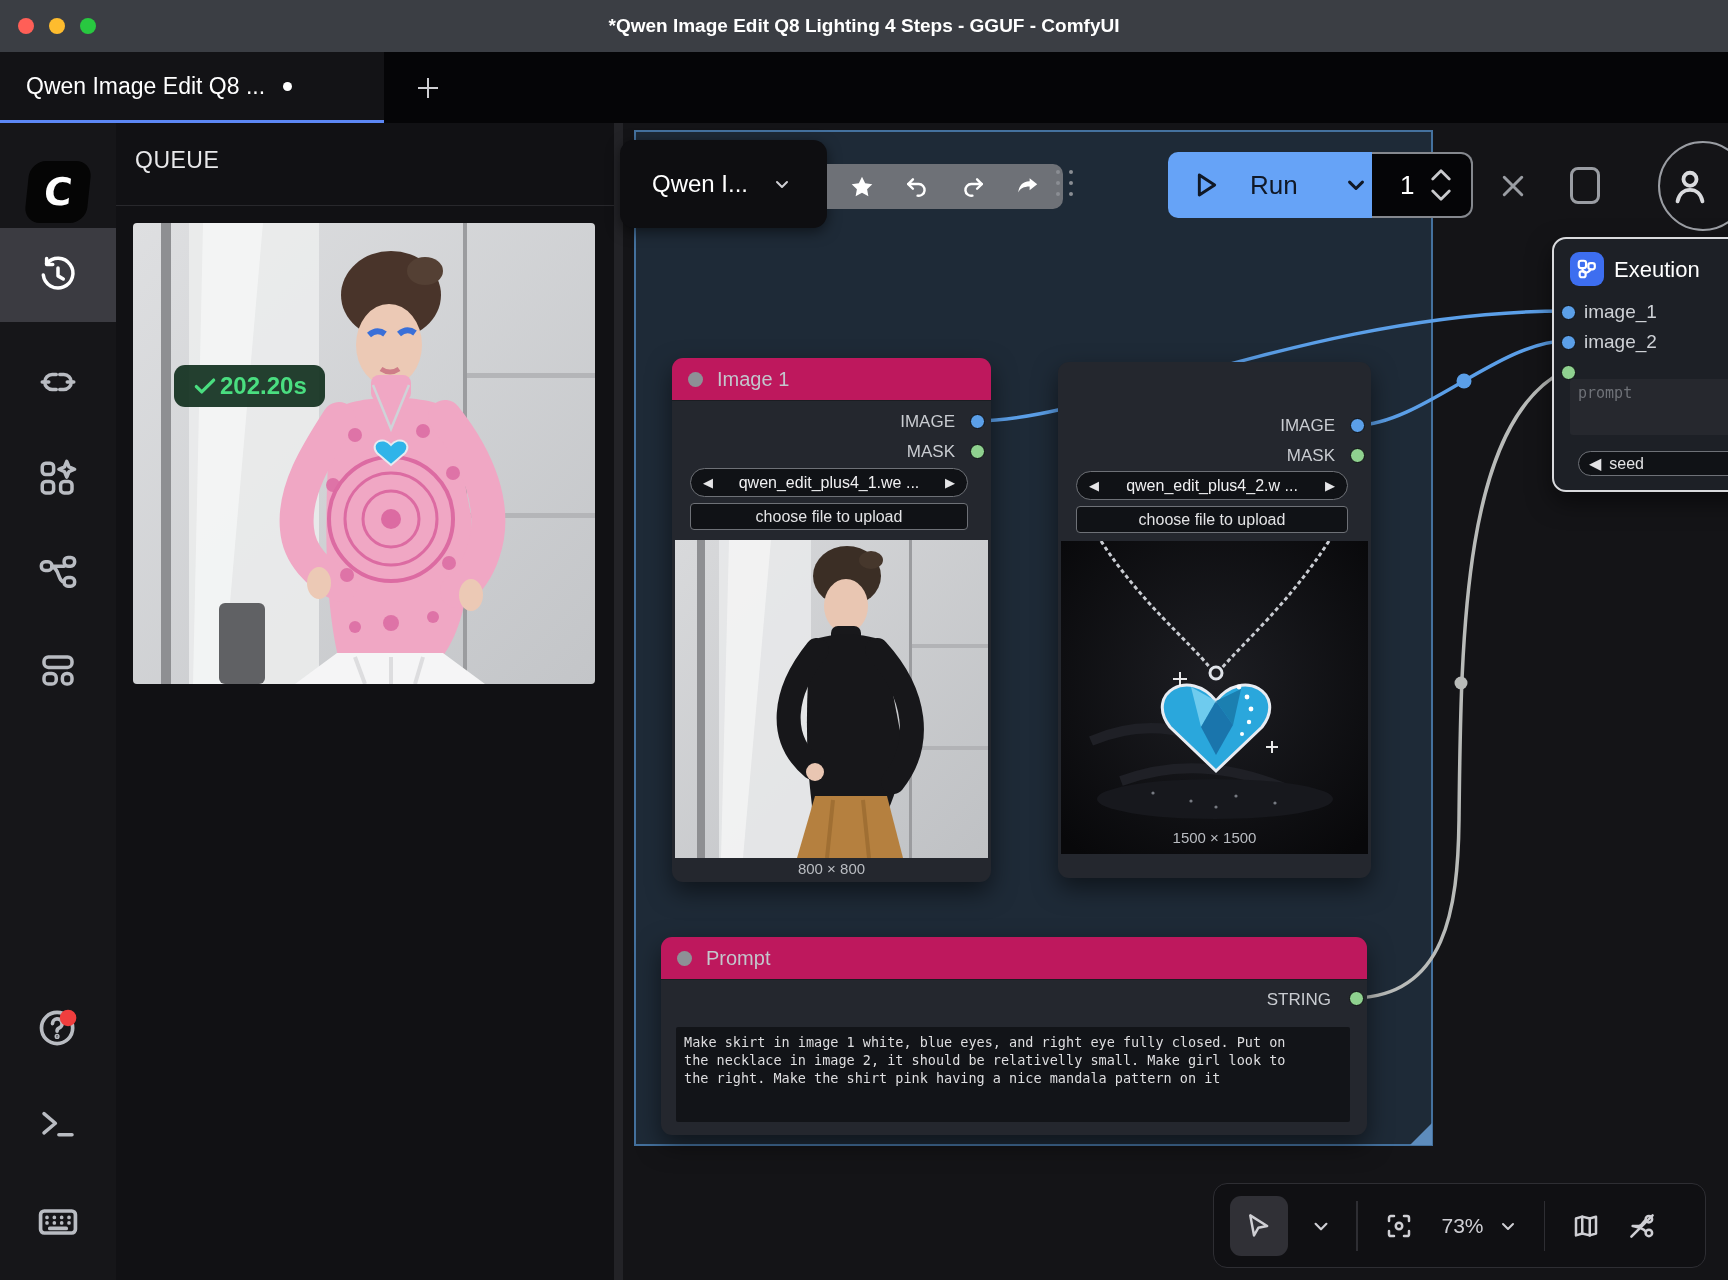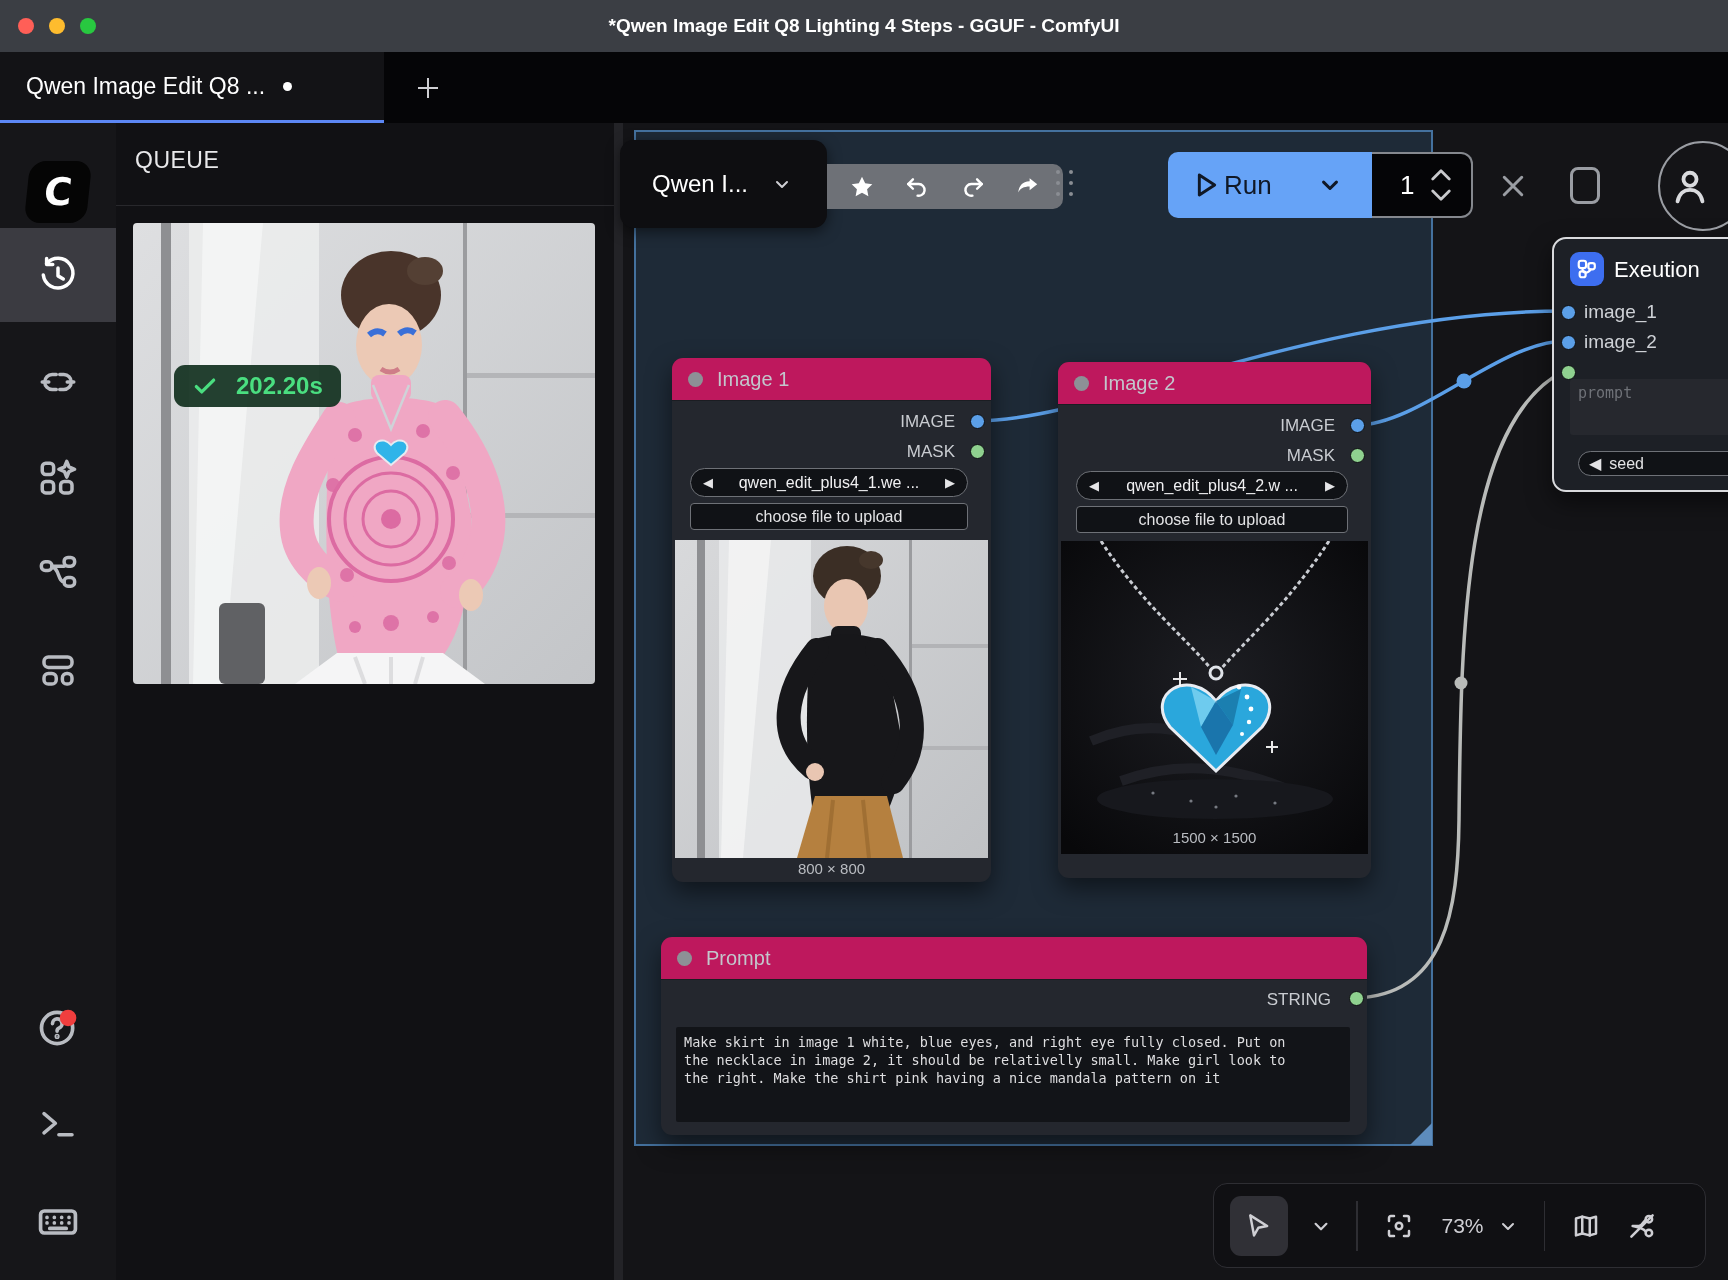--- a/index.html
+++ b/index.html
@@ -22,21 +22,21 @@
   .rail-item.active{background:#3b3b41;}
   .logo-tile{width:62px;height:62px;background:#050505;border-radius:16px;display:flex;align-items:center;justify-content:center;
              color:#fff;font-weight:bold;font-size:38px;font-family:"DejaVu Sans",sans-serif;transform:skewX(-6deg);}
   .ric{stroke:#b9bcc2;fill:none;stroke-width:2;stroke-linecap:round;stroke-linejoin:round;}
   
   .queue{left:116px;top:123px;width:498px;height:1157px;background:#111114;}
   .queue-h{position:absolute;left:19px;top:24px;font-size:23px;color:#e8e8ea;letter-spacing:.5px;}
   .queue-div{position:absolute;left:0;top:82px;width:498px;height:1px;background:#28282c;}
   .thumb{position:absolute;left:17px;top:100px;width:462px;height:461px;border-radius:4px;overflow:hidden;}
   .badge{position:absolute;left:41px;top:142px;height:42px;padding:0 18px;border-radius:11px;background:rgba(17,48,30,.92);
-         display:flex;align-items:center;gap:18px;color:#4ade80;font-size:24px;font-weight:bold;}
+         display:flex;align-items:center;gap:2px;color:#4ade80;font-size:24px;font-weight:bold;}
   .gutter{left:614px;top:123px;width:9px;height:1157px;background:#232327;}
   
   .canvas{left:623px;top:123px;width:1105px;height:1157px;background:#141417;}
   .group{left:634px;top:130px;width:799px;height:1016px;background:#1e2a37;border:2px solid #44719e;box-sizing:border-box;z-index:1;}
   .group-corner{left:1410px;top:1123px;width:0;height:0;border-left:22px solid transparent;border-bottom:22px solid #5d8cbd;z-index:2;}
   #wires{left:0;top:0;z-index:3;pointer-events:none;}
   
   .node{position:absolute;border-radius:11px;background:#24272e;box-shadow:0 10px 24px rgba(0,0,0,.5);z-index:4;}
   .node-h{position:absolute;left:0;top:0;right:0;height:42px;background:#be185d;border-radius:11px 11px 0 0;
           display:flex;align-items:center;border-bottom:1px solid #1b1d22;}
@@ -71,21 +71,21 @@
   
   .wf-pill{left:620px;top:140px;width:207px;height:88px;background:#0e0e11;border-radius:14px;z-index:10;
            display:flex;align-items:center;box-shadow:0 4px 14px rgba(0,0,0,.5);}
   .wf-name{margin-left:32px;font-size:24px;color:#fff;}
   .gray-pill{left:827px;top:164px;width:220px;height:45px;background:#6e7177;border-radius:0 10px 10px 0;z-index:10;
              display:flex;align-items:center;justify-content:space-around;padding:0 8px;}
   .dots{left:1056px;top:170px;z-index:10;display:grid;grid-template-columns:6px 6px;grid-gap:7px;}
   .dots span{width:4px;height:4px;border-radius:50%;background:#8a8d93;}
   .run{left:1168px;top:152px;width:204px;height:66px;background:#66a3f7;border-radius:10px 0 0 10px;z-index:10;
        display:flex;align-items:center;color:#101826;}
-  .run-label{font-size:26px;margin-left:2px;}
+  .run-label{font-size:26px;margin-left:28px;}
   .counter{left:1372px;top:152px;width:101px;height:66px;background:#050507;border:2px solid #85888e;border-left:none;
            border-radius:0 12px 12px 0;box-sizing:border-box;z-index:10;display:flex;align-items:center;}
   .counter .num{color:#fff;font-size:26px;margin-left:28px;}
   .spin{margin-left:16px;display:flex;flex-direction:column;gap:8px;}
   .avatar{left:1658px;top:141px;width:90px;height:90px;border:2.5px solid #9a9da3;border-radius:50%;box-sizing:border-box;z-index:10;
           display:flex;align-items:center;justify-content:center;}
   
   .btoolbar{left:1213px;top:1183px;width:493px;height:85px;background:#101013;border:1.5px solid #2e2e33;border-radius:14px;
             box-sizing:border-box;z-index:10;display:flex;align-items:center;}
   .tool-active{width:58px;height:60px;background:#303036;border-radius:11px;margin-left:16px;display:flex;align-items:center;justify-content:center;}
@@ -297,24 +297,20 @@
         <path d="M202 110 C242 154 248 204 218 242" stroke="#17171a" stroke-width="24" fill="none" stroke-linecap="round"></path>
         <circle cx="140" cy="232" r="9" fill="#e9c6b2"></circle>
         <path d="M140 256 L212 256 L228 318 L122 318 Z" fill="#b5803f"></path>
         <path d="M158 260 L152 318 M188 260 L194 318" stroke="#a06f33" stroke-width="4"></path>
       </svg>
     </div>
     <div class="caption" style="top:502px;">800 × 800</div>
   </div>
 
   <div class="node" style="left:1058px;top:362px;width:313px;height:516px;">
-    <div class="node-h">
-      <span class="node-dot"></span>
-      <span class="node-title">Image 2</span>
-    </div>
     <span class="port-label" style="right:36px;top:54px;">IMAGE</span>
     <span class="port p-blue" style="left:292px;top:56px;"></span>
     <span class="port-label" style="right:36px;top:84px;">MASK</span>
     <span class="port p-green" style="left:292px;top:86px;"></span>
     <div class="combo" style="left:18px;top:109px;width:272px;">
       <span class="arr">◀</span>
       <span class="val">qwen_edit_plus4_2.w ...</span>
       <span class="arr">▶</span>
     </div>
     <div class="btn-upload" style="left:18px;top:144px;width:272px;">

